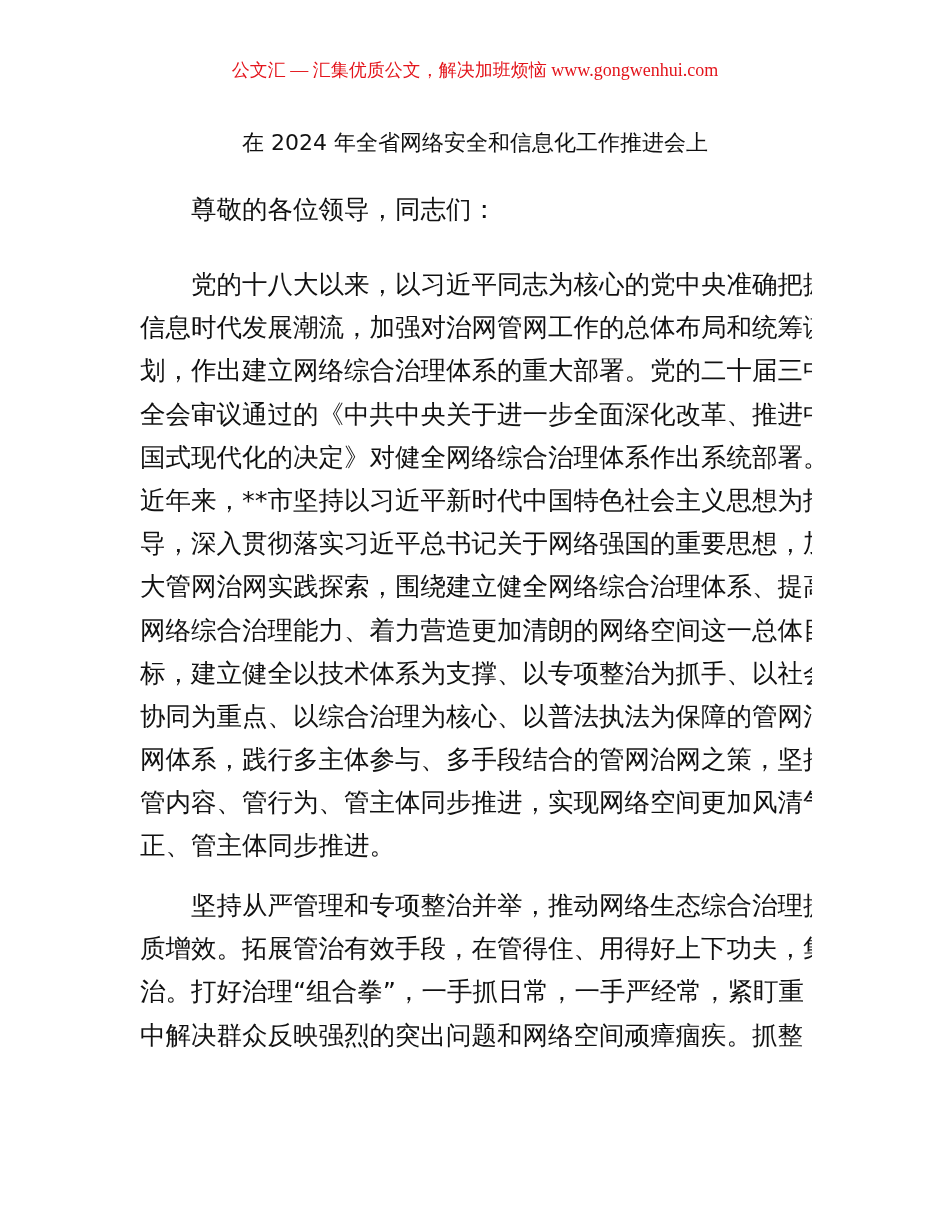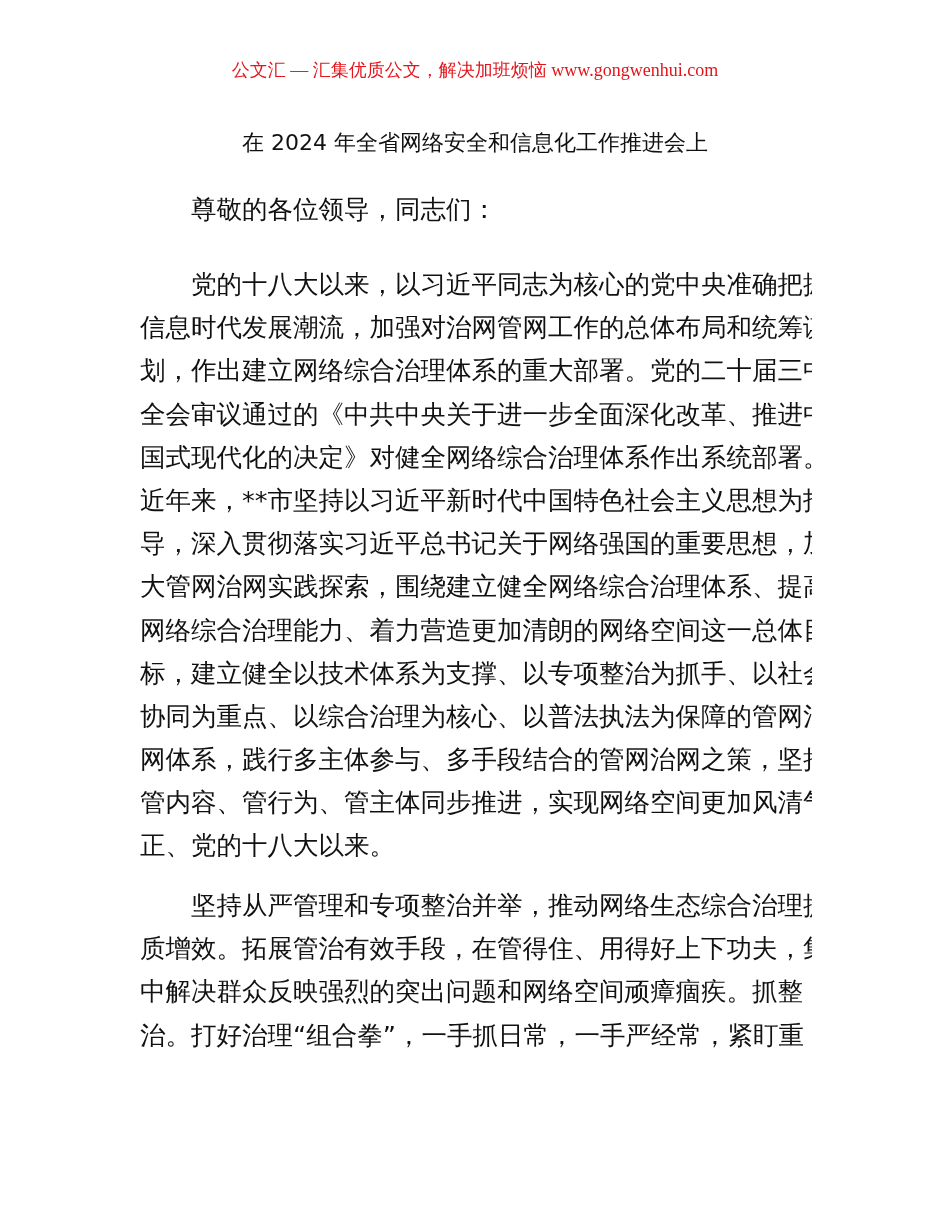--- a/index.html
+++ b/index.html
@@ -45,23 +45,23 @@
     <div class="line">全会审议通过的《中共中央关于进一步全面深化改革、推进中</div>
     <div class="line">国式现代化的决定》对健全网络综合治理体系作出系统部署。</div>
     <div class="line">近年来，**市坚持以习近平新时代中国特色社会主义思想为指</div>
     <div class="line">导，深入贯彻落实习近平总书记关于网络强国的重要思想，加</div>
     <div class="line">大管网治网实践探索，围绕建立健全网络综合治理体系、提高</div>
     <div class="line">网络综合治理能力、着力营造更加清朗的网络空间这一总体目</div>
     <div class="line">标，建立健全以技术体系为支撑、以专项整治为抓手、以社会</div>
     <div class="line">协同为重点、以综合治理为核心、以普法执法为保障的管网治</div>
     <div class="line">网体系，践行多主体参与、多手段结合的管网治网之策，坚持</div>
     <div class="line">管内容、管行为、管主体同步推进，实现网络空间更加风清气</div>
-    <div class="line">正、党的十八大以来。</div>
+    <div class="line">正、管主体同步推进。</div>
   </div>
 
   <div class="body-text para2">
     <div class="line indent">坚持从严管理和专项整治并举，推动网络生态综合治理提</div>
     <div class="line">质增效。拓展管治有效手段，在管得住、用得好上下功夫，集</div>
+    <div class="line">治。打好治理“组合拳”，一手抓日常，一手严经常，紧盯重</div>
     <div class="line">中解决群众反映强烈的突出问题和网络空间顽瘴痼疾。抓整</div>
-    <div class="line">治。打好治理“组合拳”，一手抓日常，一手严经常，紧盯重</div>
   </div>
 
 </div>
 
 </body></html>

